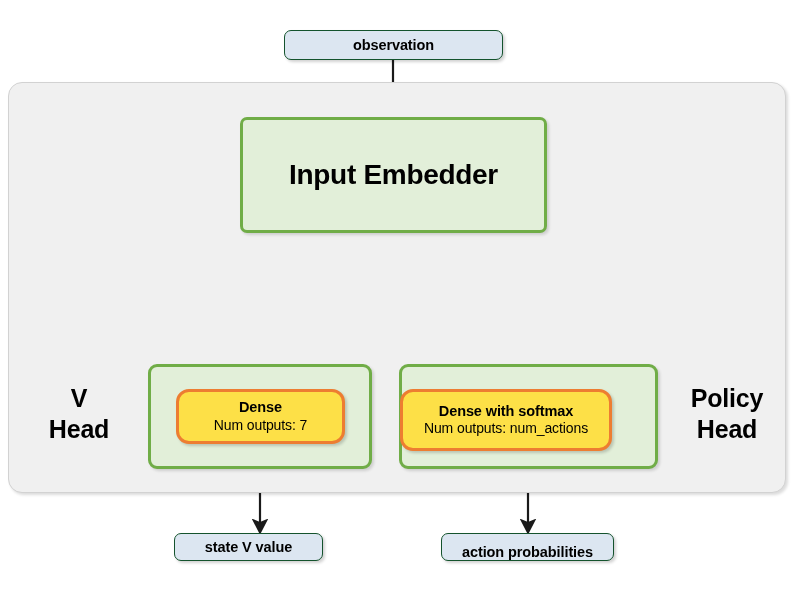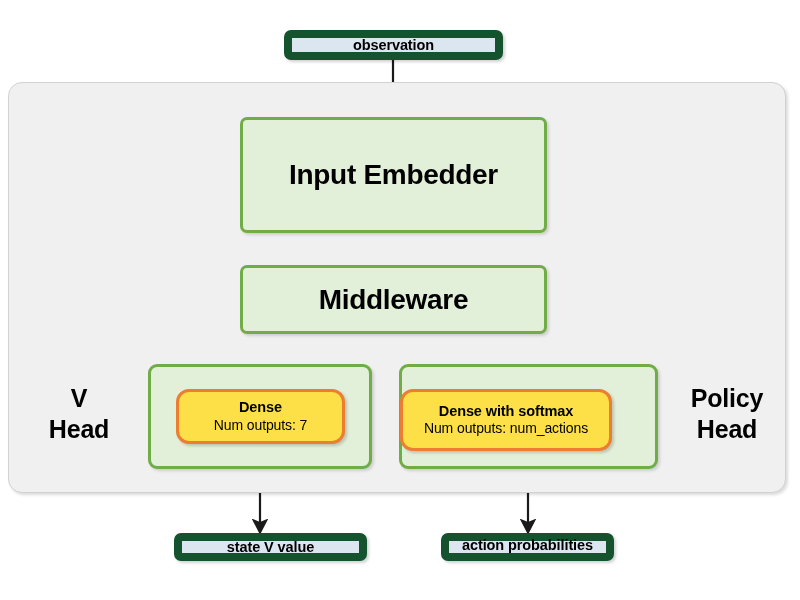--- a/index.html
+++ b/index.html
@@ -39,29 +39,29 @@
     height: 411px;
     background: #f0f0f0;
     border: 1px solid #d2d2d2;
     border-radius: 14px;
     box-shadow: 2px 2px 3px rgba(0,0,0,0.14);
   }
 
   
   .io-box {
     background: #dce6f1;
-    border: 8px solid #14532d;
+    border: 1px solid #14532d;
     border-radius: 7px;
     box-shadow: 2px 2px 3px rgba(0,0,0,0.18);
     font-size: 14.5px;
     font-weight: bold;
     letter-spacing: -0.1px;
   }
   #observation-box { left: 284px; top: 30px; width: 219px; height: 30px; }
-  #state-v-box     { left: 174px; top: 533px; width: 193px; height: 28px; }
+  #state-v-box     { left: 174px; top: 533px; width: 149px; height: 28px; }
   #action-prob-box { left: 441px; top: 533px; width: 173px; height: 28px; justify-content: flex-end; }
 
   
   .green-box {
     background: #e2efd9;
     border: 3px solid #70ad47;
     border-radius: 7px;
     box-shadow: 2px 2px 3px rgba(0,0,0,0.14);
   }
   #input-embedder-box {
@@ -147,23 +147,20 @@
   <div class="node head-group" id="v-head-group"></div>
   <div class="node head-group" id="policy-head-group"></div>
 
   <div class="node io-box" id="observation-box">
     <span>observation</span>
   </div>
 
   <div class="node green-box" id="input-embedder-box">
     <span>Input Embedder</span>
   </div>
-  <div class="node green-box" id="middleware-box">
-    <span>Middleware</span>
-  </div>
 
   <div class="node orange-box" id="dense-v-box">
     <span class="dense-title">Dense</span>
     <span class="dense-sub">Num outputs: 7</span>
   </div>
   <div class="node orange-box" id="dense-policy-box">
     <span class="dense-title">Dense with softmax</span>
     <span class="dense-sub">Num outputs: num_actions</span>
   </div>
 

